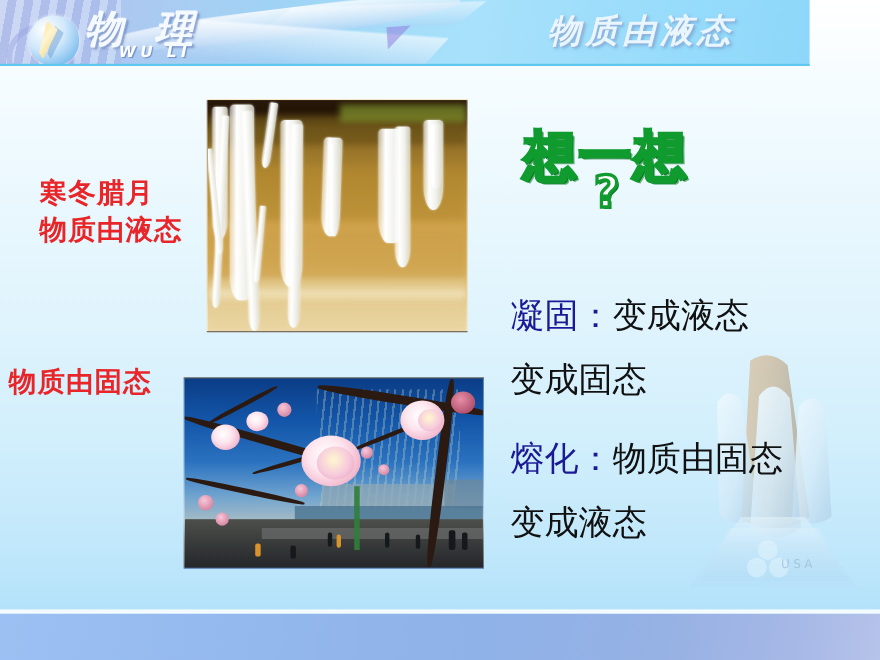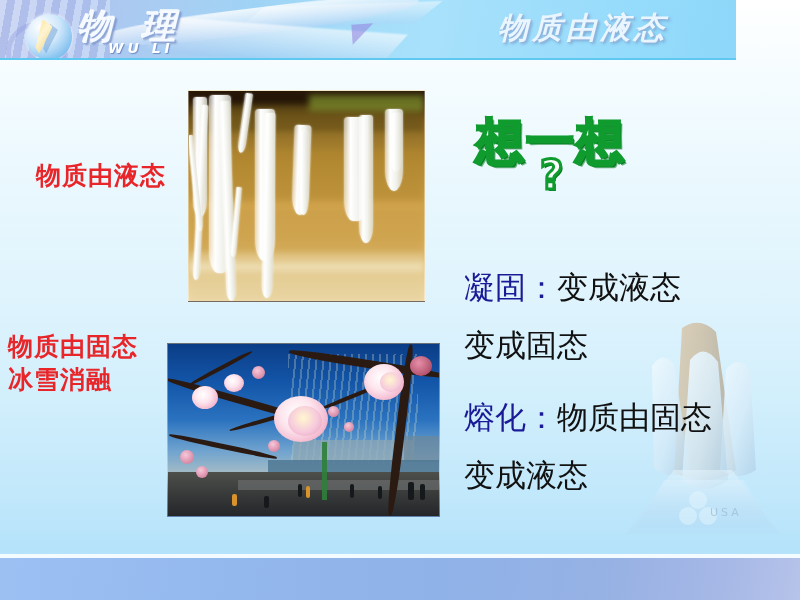--- a/index.html
+++ b/index.html
@@ -366,26 +366,26 @@
     <path d="M70 150 L128 150 L176 214 L22 214 Z" fill="url(#gFade)"></path>
     <path d="M60 160 L140 160 L168 208 L32 208 Z" fill="url(#gFade)" opacity=".6"></path>
 
     <circle cx="84" cy="196" r="9" fill="#ffffff" opacity=".55"></circle>
     <circle cx="104" cy="196" r="9" fill="#ffffff" opacity=".55"></circle>
     <circle cx="94" cy="180" r="9" fill="#ffffff" opacity=".55"></circle>
     <text x="106" y="196" font-family="DejaVu Sans, sans-serif" font-size="11" fill="#7f97b2" opacity=".7" letter-spacing="3">USA</text>
   </svg>
 
   <div class="caption-red" id="caption-winter">
+    <div>寒冬腊月</div>
     <div>物质由液态</div>
   </div>
 
   <div class="caption-red" id="caption-spring">
     <div>物质由固态</div>
-    <div>冰雪消融</div>
   </div>
 
   <div class="photo" id="photo-icicles">
     <div class="rockband" style="top:0;height:22px;background:#241507;"></div>
     <div class="rockband" style="top:14px;height:26px;background:#6d5418;opacity:.8;"></div>
     <div class="rockband" style="top:4px;height:16px;left:120px;width:115px;background:#7e8f2c;opacity:.75;"></div>
     <div class="rockband" style="top:60px;height:50px;background:#b0872f;opacity:.55;"></div>
     <div class="rockband" style="top:118px;height:46px;background:#c79b45;opacity:.45;"></div>
     <div class="rockband" style="top:162px;height:48px;background:#e3cf99;opacity:.55;"></div>
     <div class="rockband" style="top:172px;height:8px;background:#f3e7c4;opacity:.7;"></div>

